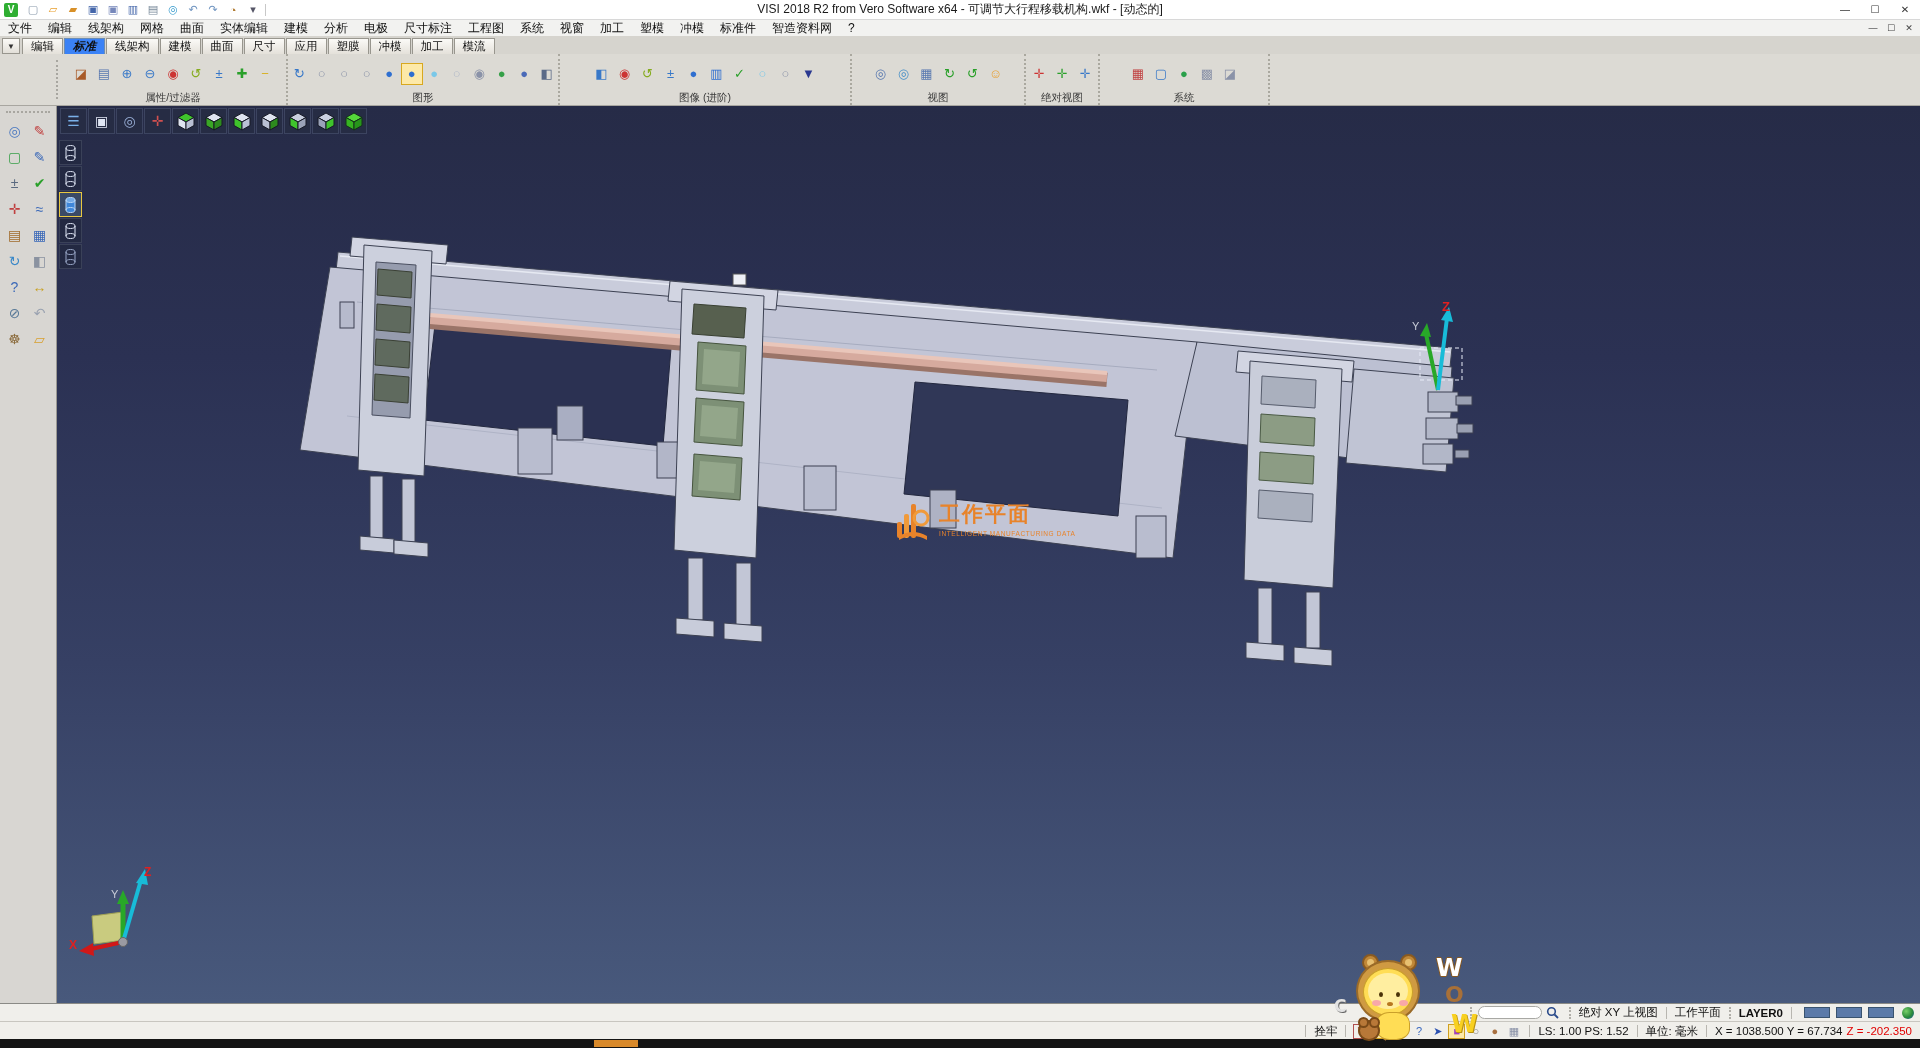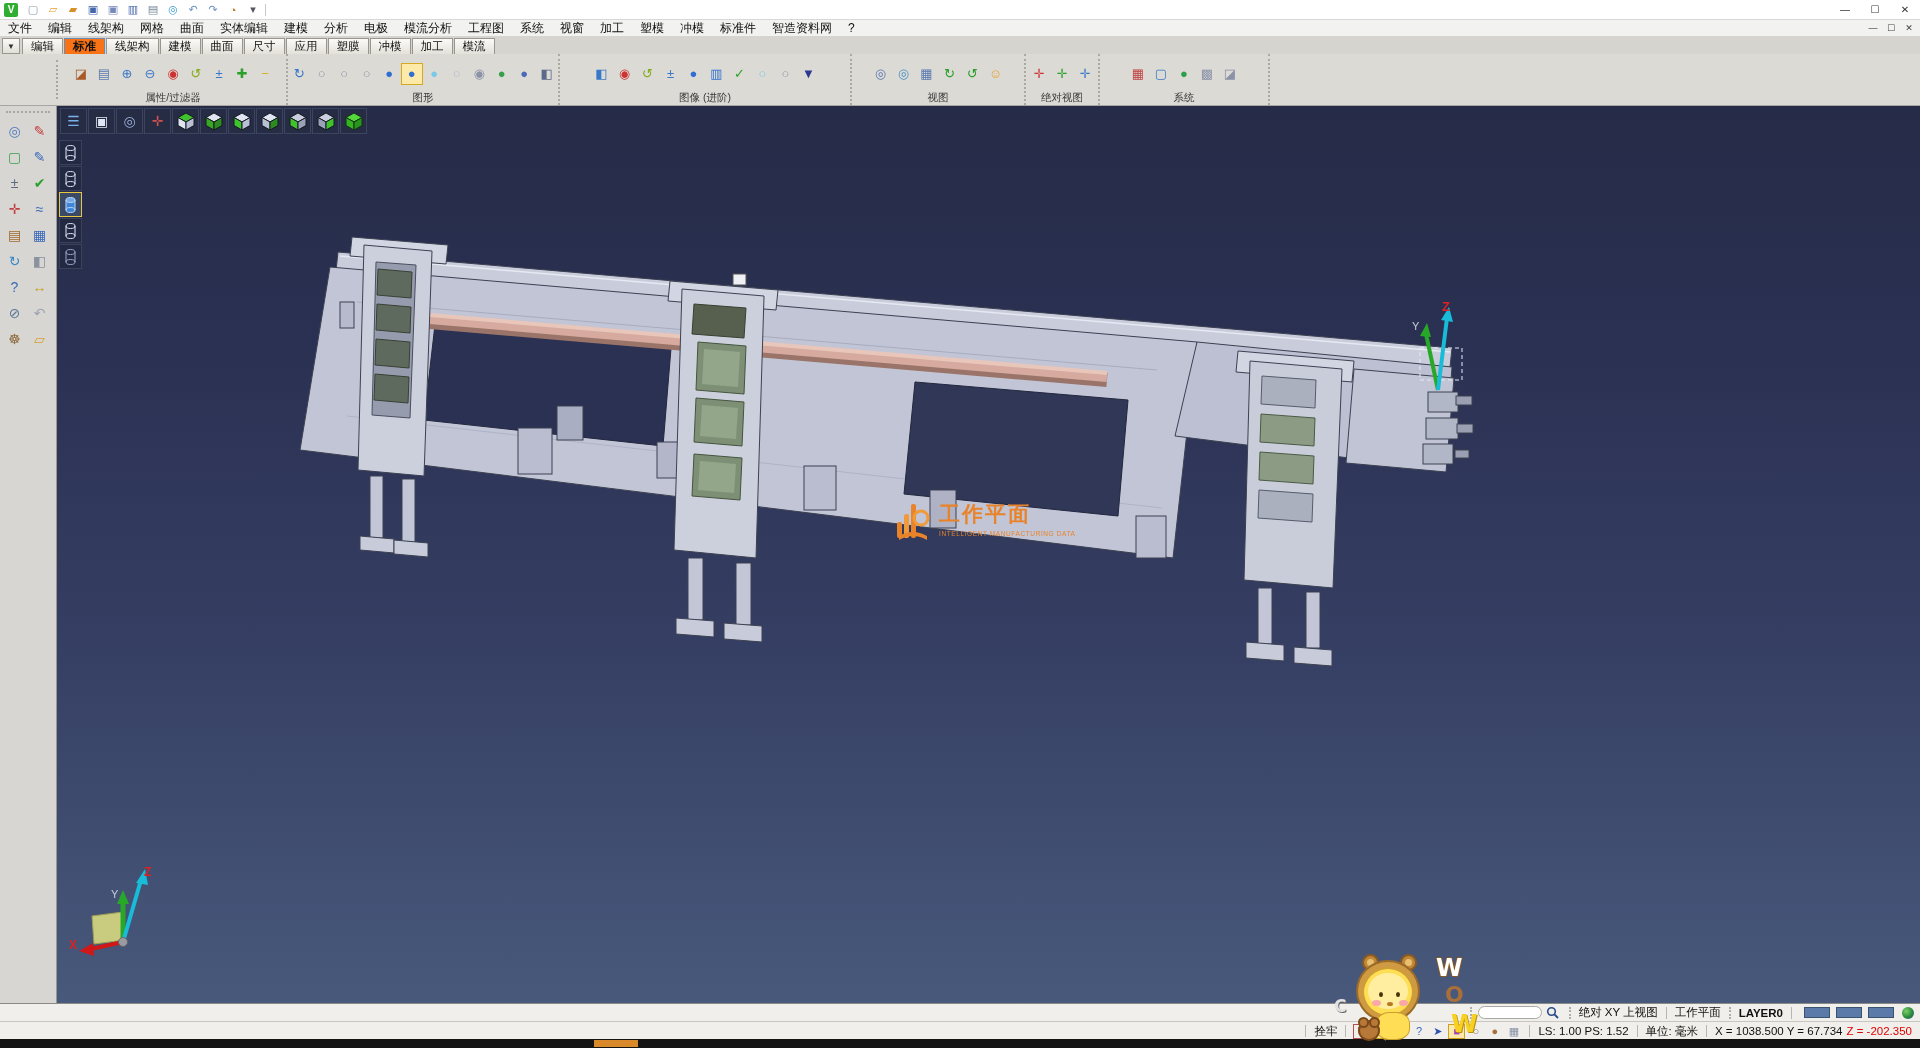--- a/index.html
+++ b/index.html
@@ -27,21 +27,21 @@
   .mdictrls { margin-left:auto; display:flex; margin-right:2px; }
   .mdictrl { width:18px; text-align:center; font-size:9px; color:#444; }
 
   
   .tabbar { position:absolute; left:0; top:36px; width:1920px; height:18px; background:#d6d4ce;
             display:flex; align-items:flex-end; padding-left:2px; z-index:28; }
   .tabdrop { width:18px; height:16px; border:1px solid #98968e; background:linear-gradient(#fbfaf7,#e2dfd8);
              font-size:8px; color:#333; text-align:center; line-height:15px; margin-right:2px; }
   .tab { padding:0 8px; height:16px; line-height:15px; font-size:11.5px; color:#111;
          border:1px solid #98968e; border-bottom:none; background:linear-gradient(#fbfaf7,#e4e1da); margin-right:1px; }
-  .tab[data-state="active"] { background:#f97316; border-color:#6a8cb4; font-weight:bold; }
+  .tab[data-state="active"] { background:#3b82f6; border-color:#6a8cb4; font-weight:bold;font-style:italic; }
 
   
   .ribbon { position:absolute; left:0; top:54px; width:1920px; height:52px; background:#dcdad4;
             border-bottom:1px solid #a8a6a0; display:flex; padding-left:60px; z-index:27; }
   .ribbon::before { content:""; position:absolute; left:56px; top:6px; bottom:6px; border-left:2px dotted #a8a6a0; }
   .rgroup { height:100%; display:flex; flex-direction:column; border-right:2px dotted #aaa89f; padding-top:4px; }
   .rgroup:nth-child(1){ width:228px; } .rgroup:nth-child(2){ width:272px; } .rgroup:nth-child(3){ width:292px; }
   .rgroup:nth-child(4){ width:174px; } .rgroup:nth-child(5){ width:74px; } .rgroup:nth-child(6){ width:170px; }
   .ricons { display:flex; align-items:center; justify-content:center; height:32px; }
   .ricon { width:22px; height:22px; margin:0 0.5px; display:flex; align-items:center; justify-content:center;
@@ -164,40 +164,41 @@
         <span class="g" style="color:#6f94c0">↷</span>
       </span>
       <span class="qicon">
         <span class="g" style="color:#b07a30">◔</span>
       </span>
       <span class="qicon">
         <span class="g" style="color:#556">▾</span>
       </span>
     </div>
   <span class="qsep"></span>
+  <div class="titletext">VISI 2018 R2 from Vero Software x64 - 可调节大行程移载机构.wkf - [动态的]</div>
   <div class="wctrls">
     <span class="wctrl">—</span>
     <span class="wctrl">☐</span>
     <span class="wctrl">✕</span>
   </div>
 </div>
 
 <div class="menubar">
   <div style="display:flex">
 
   <span class="menuitem">文件</span>
       <span class="menuitem">编辑</span>
       <span class="menuitem">线架构</span>
       <span class="menuitem">网格</span>
       <span class="menuitem">曲面</span>
       <span class="menuitem">实体编辑</span>
       <span class="menuitem">建模</span>
       <span class="menuitem">分析</span>
       <span class="menuitem">电极</span>
-      <span class="menuitem">模流分析</span>
+      <span class="menuitem">尺寸标注</span>
       <span class="menuitem">工程图</span>
       <span class="menuitem">系统</span>
       <span class="menuitem">视窗</span>
       <span class="menuitem">加工</span>
       <span class="menuitem">塑模</span>
       <span class="menuitem">冲模</span>
       <span class="menuitem">标准件</span>
       <span class="menuitem">智造资料网</span>
       <span class="menuitem">?</span>
     </div>

